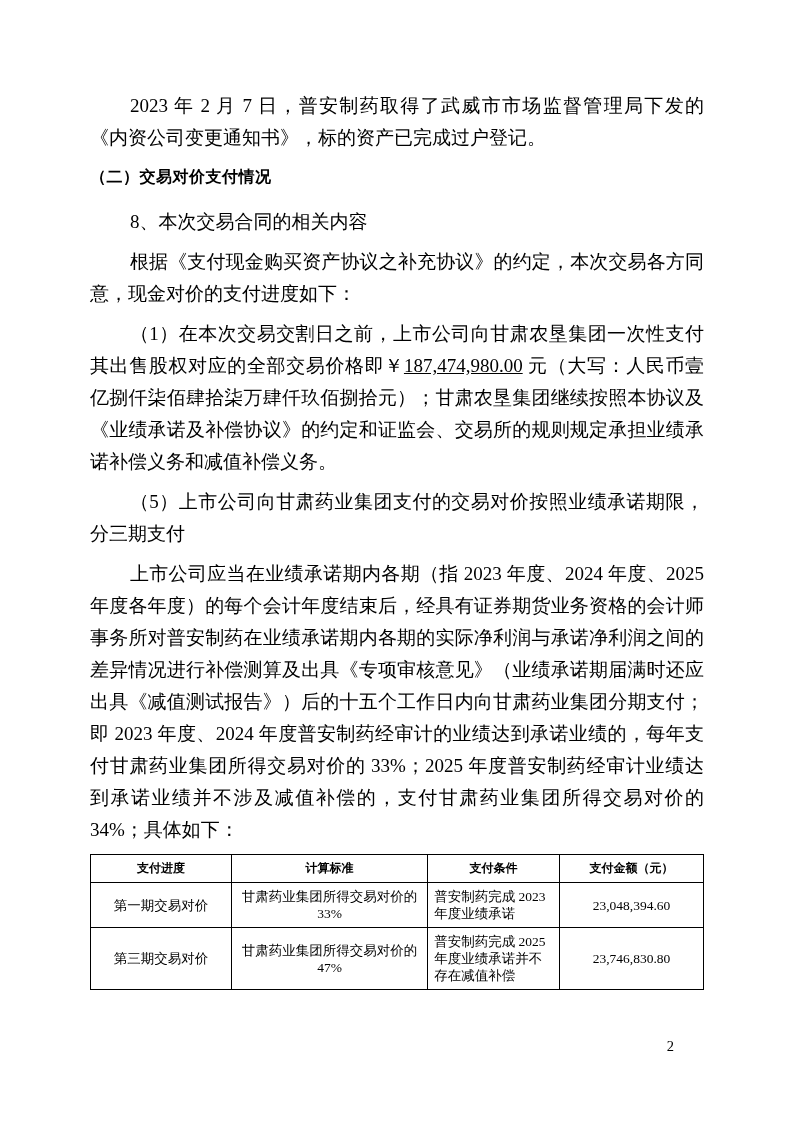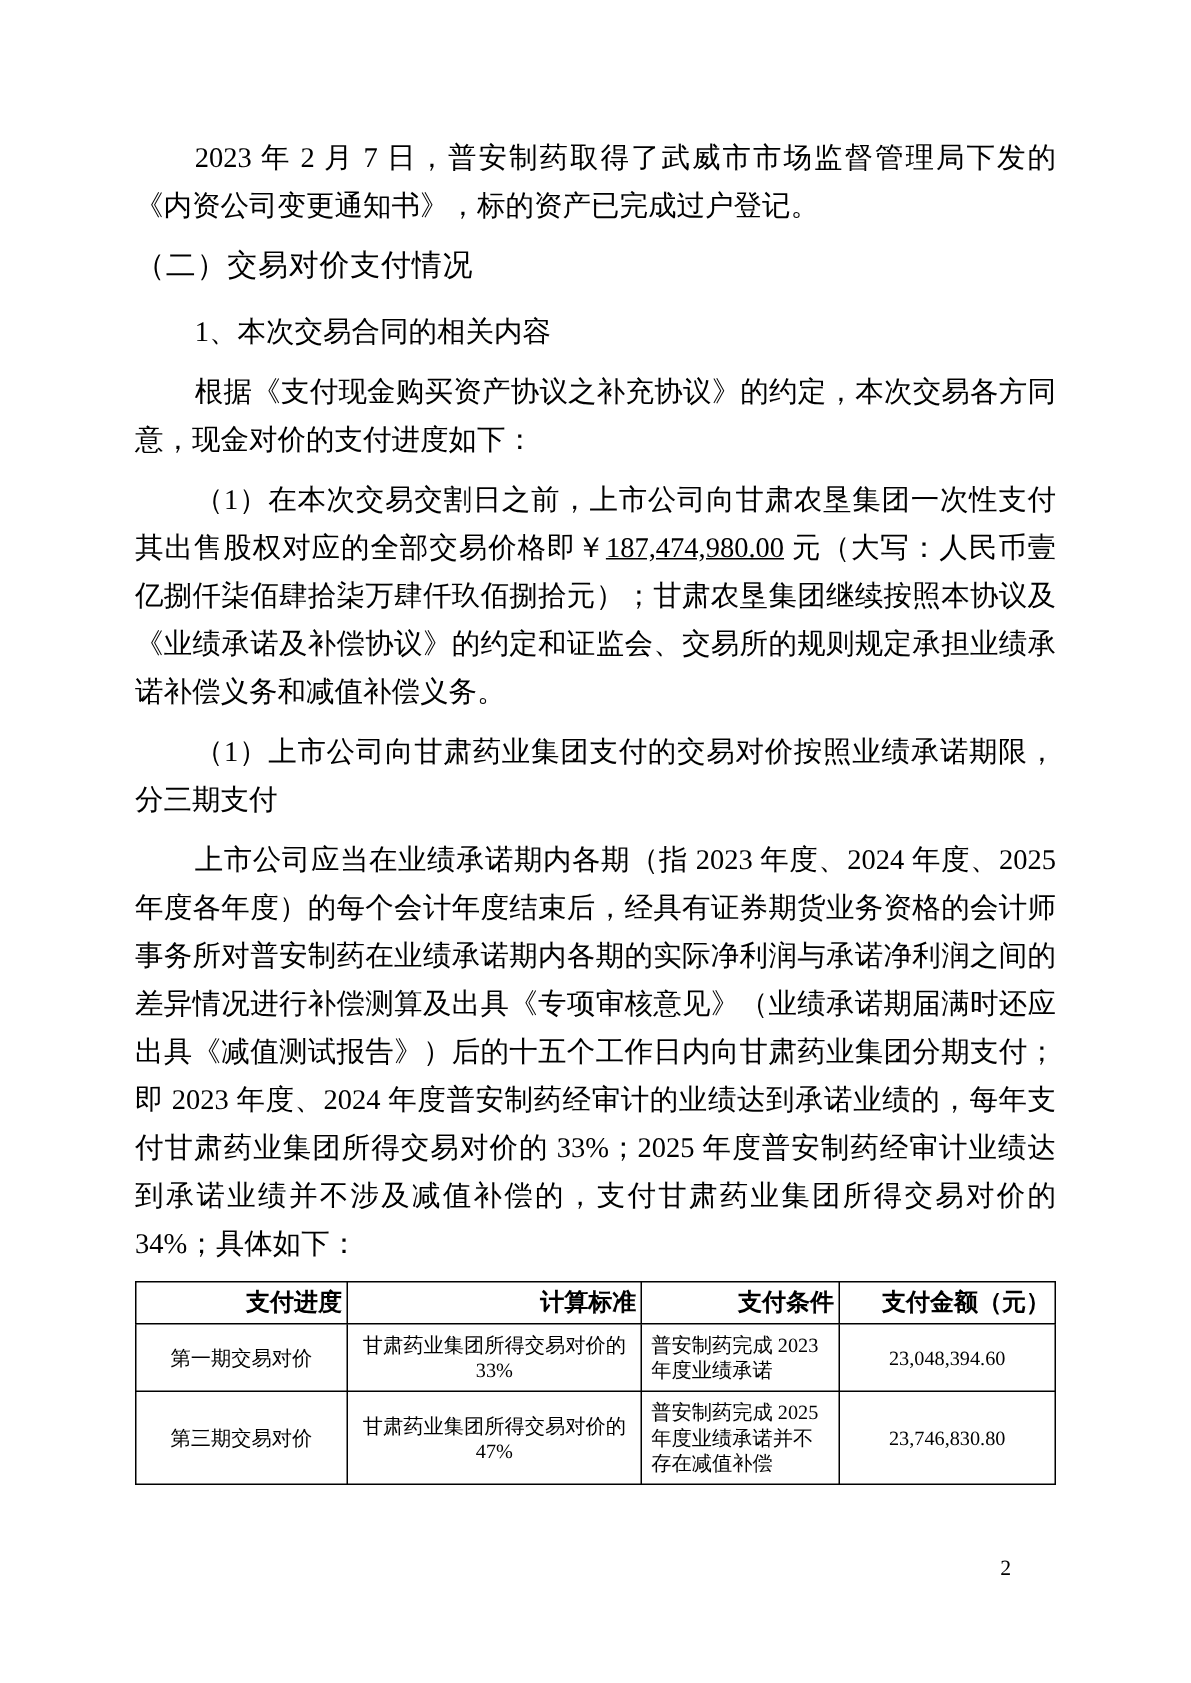--- a/index.html
+++ b/index.html
@@ -18,22 +18,22 @@
   }
   p.body {
     font-size: 19px;
     line-height: 32px;
     text-align: justify;
     text-indent: 2.1em;
     margin: 0 0 8px 0;
   }
   h2.section-heading {
     font-family: "Liberation Sans", "DejaVu Sans", sans-serif;
-    font-size: 20px;
-    font-weight: normal;
+    font-size: 16px;
+    font-weight: bold;
     line-height: 30px;
     margin: 4px 0 14px 0;
     letter-spacing: 0.5px;
   }
   .u { text-decoration: underline; margin-top: 36px; }
   table.payment-table {
     width: 100%;
     border-collapse: collapse;
     table-layout: fixed;
     margin: 2px 0 12px 0;
@@ -41,23 +41,23 @@
   }
   table.payment-table th,
   table.payment-table td {
     border: 1px solid #000;
     font-size: 13.5px;
     line-height: 17px;
     vertical-align: middle;
   }
   table.payment-table th {
     font-weight: bold;
-    text-align: right;
+    text-align: center;
     padding: 5px 3px;
-    font-size: 16px;
+    font-size: 12px;
   }
   table.payment-table td {
     padding: 5px 5px;
     text-align: center;
   }
   table.payment-table td.cond {
     text-align: left;
     padding-left: 6px;
   }
   .col-stage  { width: 23%; }
@@ -74,27 +74,27 @@
 </style>
 </head>
 <body>
 
 <div class="page-inner">
 
   <p class="body">2023 年 2 月 7 日，普安制药取得了武威市市场监督管理局下发的《内资公司变更通知书》，标的资产已完成过户登记。</p>
 
   <h2 class="section-heading">（二）交易对价支付情况</h2>
 
-  <p class="body">1、本次交易合同的相关内容</p>
+  <p class="body">8、本次交易合同的相关内容</p>
 
   <p class="body">根据《支付现金购买资产协议之补充协议》的约定，本次交易各方同意，现金对价的支付进度如下：</p>
 
   <p class="body"><span>（1）在本次交易交割日之前，上市公司向甘肃农垦集团一次性支付其出售股权对应的全部交易价格即￥</span><span class="u">187,474,980.00</span><span> 元（大写：人民币壹亿捌仟柒佰肆拾柒万肆仟玖佰捌拾元）；甘肃农垦集团继续按照本协议及《业绩承诺及补偿协议》的约定和证监会、交易所的规则规定承担业绩承诺补偿义务和减值补偿义务。</span></p>
 
-  <p class="body">（1）上市公司向甘肃药业集团支付的交易对价按照业绩承诺期限，分三期支付</p>
+  <p class="body">（5）上市公司向甘肃药业集团支付的交易对价按照业绩承诺期限，分三期支付</p>
 
   <p class="body">上市公司应当在业绩承诺期内各期（指 2023 年度、2024 年度、2025 年度各年度）的每个会计年度结束后，经具有证券期货业务资格的会计师事务所对普安制药在业绩承诺期内各期的实际净利润与承诺净利润之间的差异情况进行补偿测算及出具《专项审核意见》（业绩承诺期届满时还应出具《减值测试报告》）后的十五个工作日内向甘肃药业集团分期支付；即 2023 年度、2024 年度普安制药经审计的业绩达到承诺业绩的，每年支付甘肃药业集团所得交易对价的 33%；2025 年度普安制药经审计业绩达到承诺业绩并不涉及减值补偿的，支付甘肃药业集团所得交易对价的 34%；具体如下：</p>
 
   <table class="payment-table">
     <colgroup>
       <col class="col-stage">
       <col class="col-std">
       <col class="col-cond">
       <col class="col-amount">
     </colgroup>

